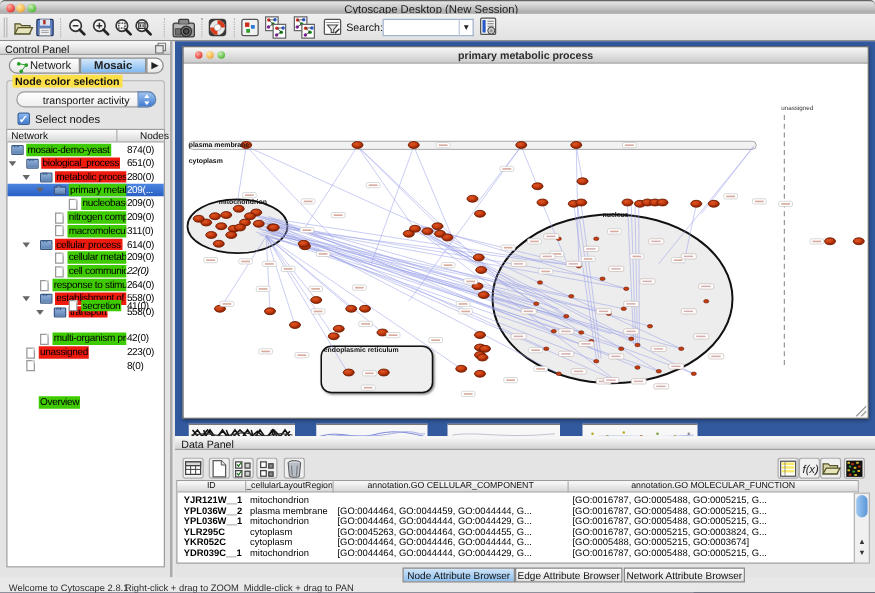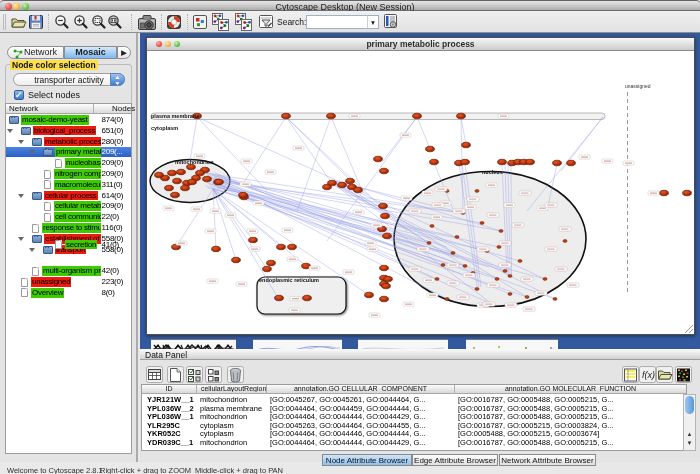--- a/index.html
+++ b/index.html
@@ -174,20 +174,27 @@
 <div class="abs" style="left:5px;top:3px;height:16px;border-left:1px solid #bbb;"></div>
 <div class="abs" style="left:48px;top:3px;height:16px;border-left:1px dotted #b2b2b2;"></div>
 <div class="abs" style="left:131px;top:3px;height:16px;border-left:1px dotted #b2b2b2;"></div>
 <div class="abs" style="left:161px;top:3px;height:16px;border-left:1px dotted #b2b2b2;"></div>
 <div class="abs" style="left:187px;top:3px;height:16px;border-left:1px dotted #b2b2b2;"></div>
   <div class="abs" id="searchlbl">Search:</div>
   <div class="abs" id="searchbox"></div>
   <div class="abs" id="searcharrow">▼</div>
 </div>
 <div class="abs" id="cpanel">
+  <div class="abs" id="cphead">
+        <span>Control Panel</span>
+   <svg style="position:absolute;right:3px;top:1px" width="9" height="9">
+          <rect x="2.5" y="0.5" width="6" height="6" fill="none" stroke="#777"></rect>
+          <rect x="0.5" y="2.5" width="6" height="6" fill="#e8e8e8" stroke="#777"></rect>
+        </svg>
+  </div>
   <div class="tab" style="left:7px;width:57px;background:linear-gradient(#ffffff,#e7e7e7);border-radius:7px 0 0 7px;font-weight:normal;">
     <svg style="position:absolute;left:5px;top:1.5px" width="10" height="10" viewBox="0 0 10 10">
           <circle cx="2" cy="2" r="1.5" fill="#2aa02a"></circle>
           <circle cx="8" cy="3" r="1.5" fill="#2aa02a"></circle>
           <circle cx="4" cy="8" r="1.5" fill="#2aa02a"></circle>
           <line x1="2" y1="2" x2="8" y2="3" stroke="#2aa02a" stroke-width="0.8"></line>
           <line x1="4" y1="8" x2="8" y2="3" stroke="#2aa02a" stroke-width="0.8"></line>
         </svg>
     <span style="margin-left:10px;">Network</span></div>
   <div class="tab" style="left:64px;width:53px;background:linear-gradient(#d5e9fc,#7fb8f0);">Mosaic</div>
@@ -273,28 +280,28 @@
             <div style="position:absolute;right:-1px;top:-1px;width:0;height:0;border-left:3px solid transparent;border-top:3px solid #cfcfcf;"></div>
           </div>
           <div class="chip gr" style="left:48px;max-width:47px;">cellular metabo</div>
           <div class="num" style="color:#000;">209(0)</div>
         </div>
 <div class="trow" style="top:107.7px;">
           <div class="file" style="left:38px;">
             <div style="position:absolute;right:-1px;top:-1px;width:0;height:0;border-left:3px solid transparent;border-top:3px solid #cfcfcf;"></div>
           </div>
           <div class="chip gr" style="left:48px;max-width:47px;">cell communicat</div>
-          <div class="num" style="color:#000;">22(0)</div>
+          <div class="num" style="color:#000;font-style:italic;">22(0)</div>
         </div>
 <div class="trow" style="top:118.5px;">
           <div class="file" style="left:26px;">
             <div style="position:absolute;right:-1px;top:-1px;width:0;height:0;border-left:3px solid transparent;border-top:3px solid #cfcfcf;"></div>
           </div>
           <div class="chip gr" style="left:36px;max-width:59px;">response to stimul</div>
-          <div class="num" style="color:#000;">116(0)</div>
+          <div class="num" style="color:#000;">264(0)</div>
         </div>
 <div class="trow" style="top:129.3px;">
           <div class="arrow" style="left:12px;"></div>
           <div class="foldr" style="left:26px;">
             <div style="position:absolute;left:1px;top:-1.5px;width:4px;height:2px;background:#6f94c4;border:1px solid #3c5a85;border-bottom:0;border-radius:1px 1px 0 0;"></div>
           </div>
           <div class="chip rd" style="left:38px;max-width:57px;">establishment of lo</div>
           <div class="num" style="color:#000;">558(0)</div>
         </div>
 <div class="trow" style="top:140.1px;">
@@ -323,21 +330,21 @@
           <div class="file" style="left:15px;">
             <div style="position:absolute;right:-1px;top:-1px;width:0;height:0;border-left:3px solid transparent;border-top:3px solid #cfcfcf;"></div>
           </div>
           <div class="chip rd" style="left:25px;max-width:70px;">unassigned</div>
           <div class="num" style="color:#000;">223(0)</div>
         </div>
 <div class="trow" style="top:183.4px;">
           <div class="file" style="left:15px;">
             <div style="position:absolute;right:-1px;top:-1px;width:0;height:0;border-left:3px solid transparent;border-top:3px solid #cfcfcf;"></div>
           </div>
-          <div class="chip gr" style="left:25px;max-width:70px;">Overview</div>
+          <div class="chip gr" style="left:25px;max-width:70px;margin-top:29px;">Overview</div>
           <div class="num" style="color:#000;">8(0)</div>
         </div>
   </div>
 </div>
 <div class="abs" id="desk">
   <div id="iwin">
     <div id="iwtitle">
       <div class="ilight" style="left:9px;background:radial-gradient(circle at 35% 30%,#ffada6,#ec5148 60%,#b3261c);"></div>
       <div class="ilight" style="left:18px;background:radial-gradient(circle at 35% 30%,#ffe9a8,#f4b84e 60%,#c8852a);"></div>
       <div class="ilight" style="left:27px;background:radial-gradient(circle at 35% 30%,#c9f2b6,#68c24e 60%,#3d9630);"></div>
@@ -931,21 +938,20 @@
       <span class="dth" style="left:0;width:54px;">ID</span>
       <span class="dth" style="left:55px;width:69px;">_cellularLayoutRegion</span>
       <span class="dth" style="left:125px;width:187px;">annotation.GO CELLULAR_COMPONENT</span>
       <span class="dth" style="left:313px;width:231px;">annotation.GO MOLECULAR_FUNCTION</span>
     </div>
     <div class="dcol" style="left:54px;"></div>
     <div class="dcol" style="left:124px;"></div>
     <div class="dcol" style="left:312px;"></div>
 <div class="dtd" style="left:5px;top:10.0px;width:48px;font-weight:bold;">YJR121W__1</div>
 <div class="dtd" style="left:58px;top:10.0px;width:64px;">mitochondrion</div>
-<div class="dtd" style="left:128px;top:10.0px;width:182px;">[GO:0045267, GO:0045261, GO:0044464, G...</div>
 <div class="dtd" style="left:316px;top:10.0px;width:226px;">[GO:0016787, GO:0005488, GO:0005215, G...</div>
 <div class="dtd" style="left:5px;top:18.6px;width:48px;font-weight:bold;">YPL036W__2</div>
 <div class="dtd" style="left:58px;top:18.6px;width:64px;">plasma membrane</div>
 <div class="dtd" style="left:128px;top:18.6px;width:182px;">[GO:0044464, GO:0044459, GO:0044444, G...</div>
 <div class="dtd" style="left:316px;top:18.6px;width:226px;">[GO:0016787, GO:0005488, GO:0005215, G...</div>
 <div class="dtd" style="left:5px;top:27.1px;width:48px;font-weight:bold;">YPL036W__1</div>
 <div class="dtd" style="left:58px;top:27.1px;width:64px;">mitochondrion</div>
 <div class="dtd" style="left:128px;top:27.1px;width:182px;">[GO:0044464, GO:0044444, GO:0044429, G...</div>
 <div class="dtd" style="left:316px;top:27.1px;width:226px;">[GO:0016787, GO:0005488, GO:0005215, G...</div>
 <div class="dtd" style="left:5px;top:35.7px;width:48px;font-weight:bold;">YLR295C</div>

